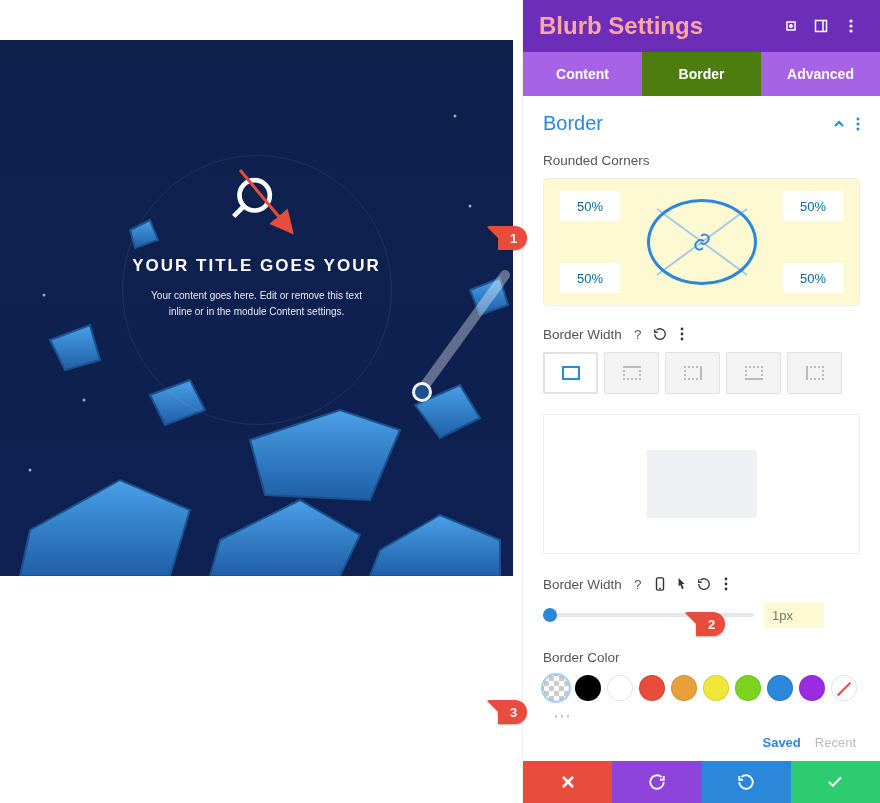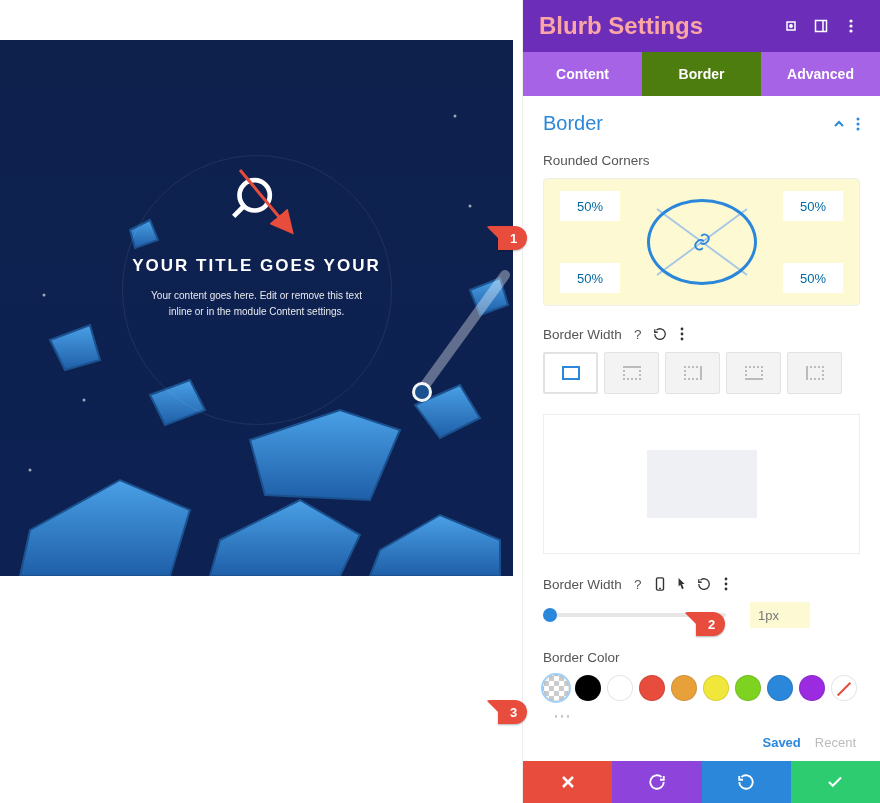--- a/index.html
+++ b/index.html
@@ -42,21 +42,21 @@
   .style-btn .sq { width:18px; height:14px; }
   .style-all .sq{ border:2.5px solid #2b87da; }
   .style-top .sq{ border:2px dotted #bbb; border-top:2.5px solid #bbb;}
   .style-right .sq{ border:2px dotted #bbb; border-right:2.5px solid #bbb;}
   .style-bottom .sq{ border:2px dotted #bbb; border-bottom:2.5px solid #bbb;}
   .style-left .sq{ border:2px dotted #bbb; border-left:2.5px solid #bbb;}
 
   .preview { border:1px solid #eee; height:140px; display:flex; align-items:center; justify-content:center; margin-bottom:22px;}
   .preview .inner { width:110px; height:68px; background:#eef0f3; }
 
-  .slider-row { display:flex; align-items:center; gap:24px; margin-bottom:22px;}
+  .slider-row { display:flex; align-items:center; gap:10px; margin-bottom:22px;}
   .slider { flex:1; position:relative; height:16px; }
   .track { position:absolute; left:0; right:0; top:50%; height:4px; background:#e6e6e6; border-radius:2px; transform:translateY(-50%);}
   .thumb { position:absolute; left:0; top:50%; width:14px; height:14px; background:#2b87da; border-radius:50%; transform:translate(0,-50%);}
   .slider-val { width:60px; height:26px; background:#fdfad3; display:flex; align-items:center; padding:0 8px; font-size:13px; color:#777; }
   .slider-unit { width:26px; }
 
   .swatches { display:flex; gap:6px; align-items:center; margin-bottom:4px;}
   .swatch { width:26px; height:26px; border-radius:50%; border:1px solid rgba(0,0,0,.1); }
   .swatch.selected { box-shadow: 0 0 0 2px #9cd0fb; }
   .swatch.checker { background:

